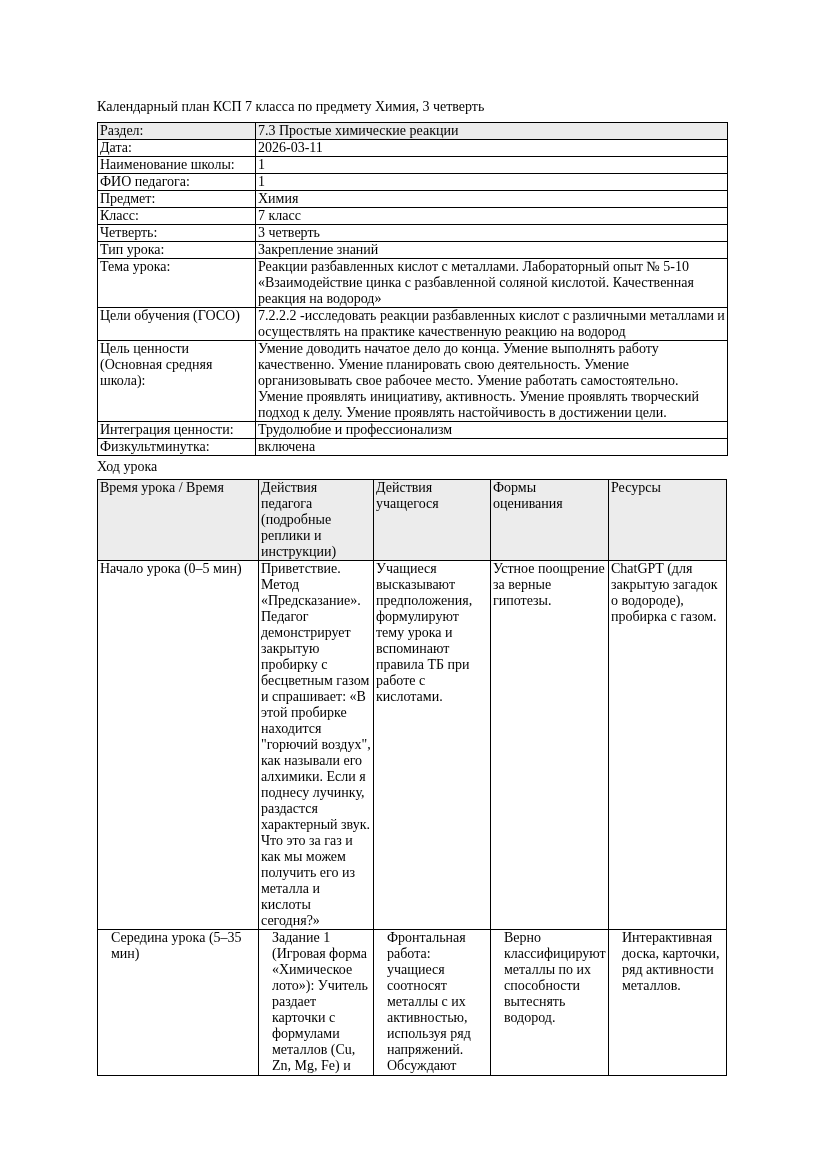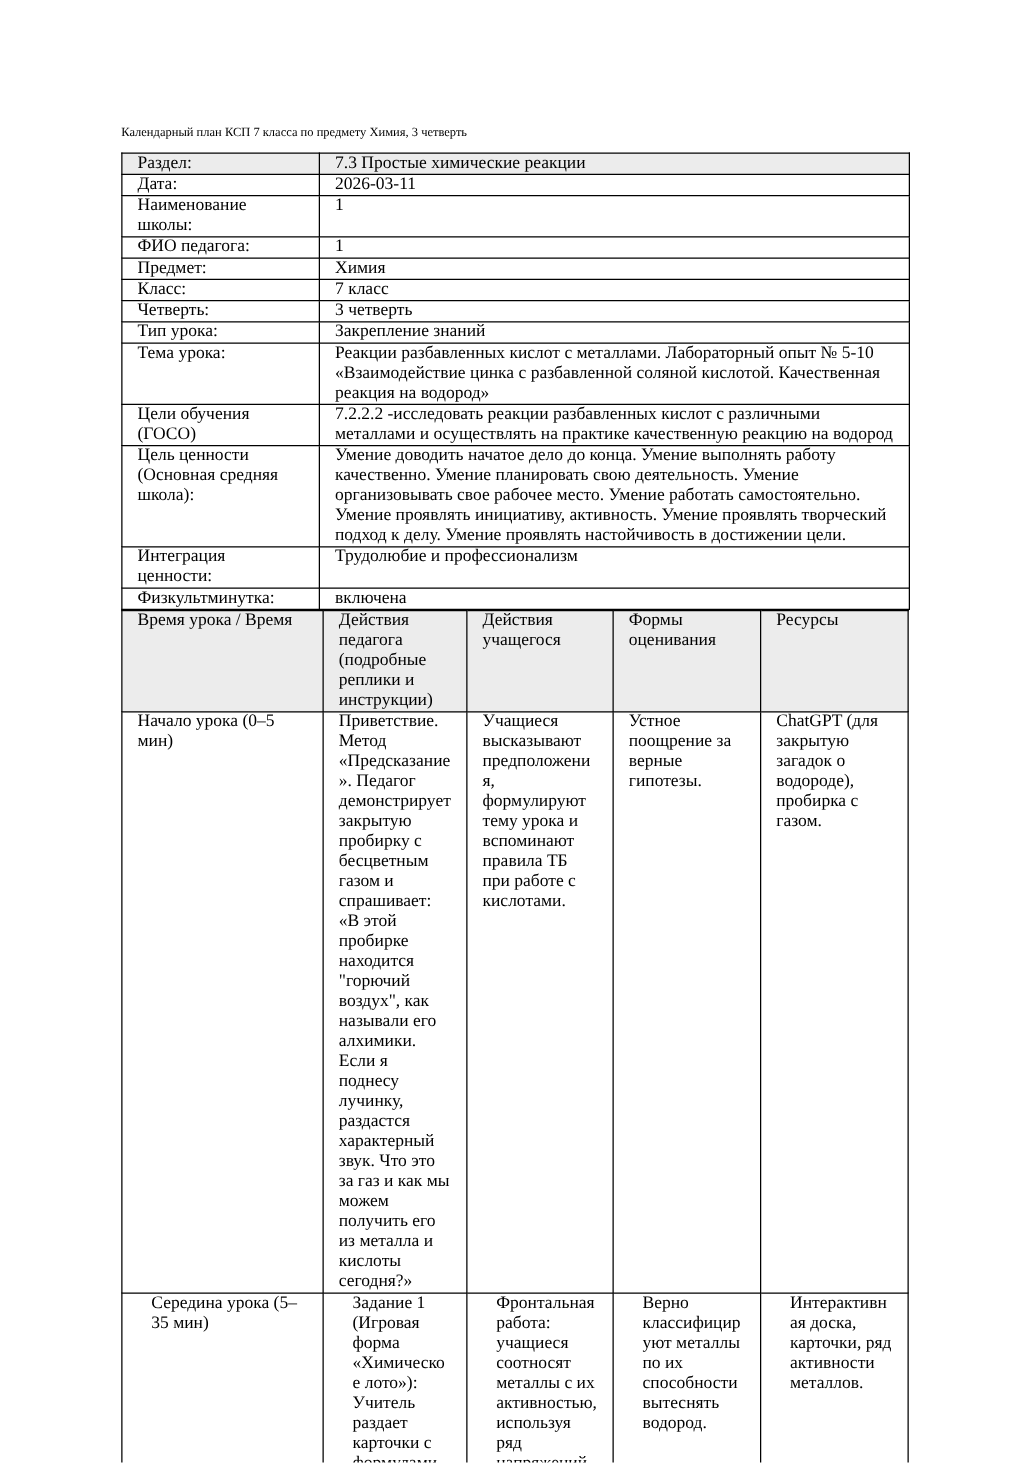--- a/index.html
+++ b/index.html
@@ -23,34 +23,34 @@
   .doc {
     position: absolute;
     left: 97px;
     top: 99px;
     width: 630px;
     font-size: 14px;
     line-height: 16px;
   }
   .title {
     margin: 0 0 7px 0;
-    font-size: 10px;
+    font-size: 14px;
     line-height: 16px;
   }
   table.tbl {
     border-collapse: collapse;
     table-layout: fixed;
     width: 630px;
     font-size: 14px;
     line-height: 16px;
   }
   table.tbl td {
     border: 1px solid #000000;
     vertical-align: top;
-    padding: 0 12px;
+    padding: 0 2px;
     word-wrap: break-word;
   }
   tr.hdr td {
     background: #ececec;
   }
   
   col.c-label { width: 158px; }
   col.c-value { width: 472px; }
   
   col.c-stage     { width: 161px; }
@@ -132,20 +132,21 @@
           <td>Интеграция ценности:</td>
           <td>Трудолюбие и профессионализм</td>
         </tr>
         <tr>
           <td>Физкультминутка:</td>
           <td>включена</td>
         </tr>
       </tbody>
     </table>
 
+    <p class="flow">Ход урока</p>
 
     <table class="tbl">
       <colgroup>
         <col class="c-stage">
           <col class="c-teacher">
           <col class="c-student">
           <col class="c-assess">
           <col class="c-resources">
       </colgroup>
       <tbody>

